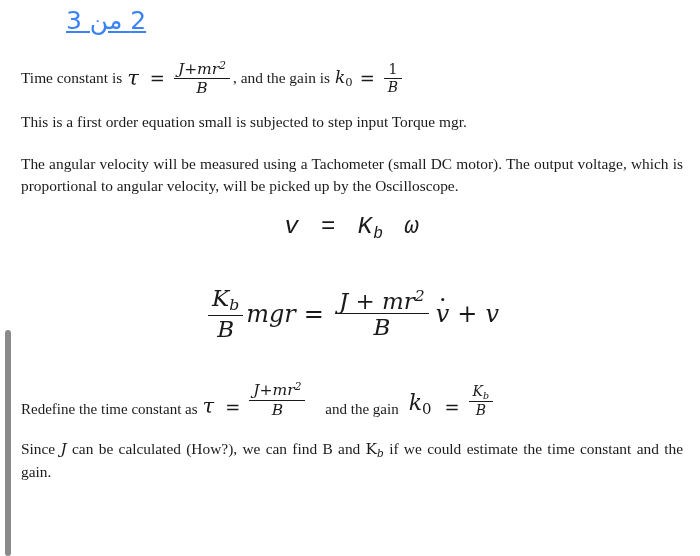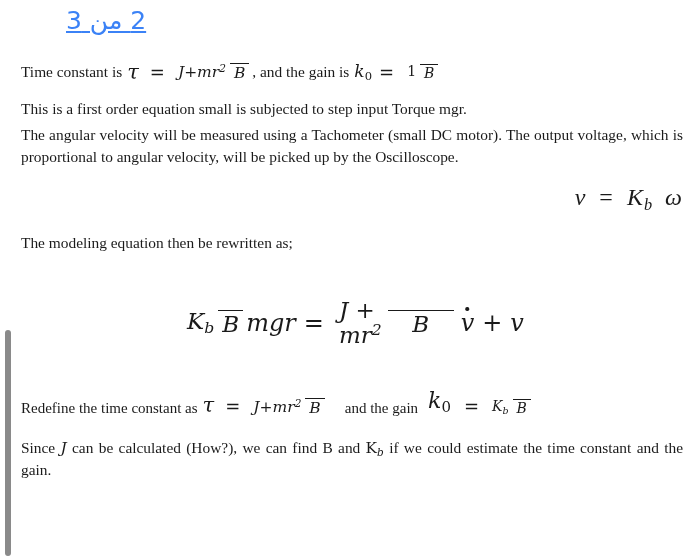--- a/index.html
+++ b/index.html
@@ -73,21 +73,21 @@
     vertical-align: -0.28em;
   }
   sup.sp {
     font-size: 0.68em;
     vertical-align: 0.48em;
   }
 
   
   .frac {
     display: inline-flex;
-    flex-direction: row;
+    flex-direction: column;
     align-items: center;
     vertical-align: middle;
     font-family: "DejaVu Serif", serif;
     font-style: italic;
     line-height: 1.06;
     margin: 0 2px;
   }
   .frac .num { padding: 0 4px 1px 4px; }
   .frac .den {
     padding: 1px 4px 0 4px;
@@ -120,22 +120,22 @@
   .k0 {
     font-family: "DejaVu Serif", serif;
     font-style: italic;
     font-size: 17px;
     margin-left: 3px;
   }
   .frac-sm { font-size: 14px; }
 
   
   .eq-center {
-    text-align: right;
-    font-family: Liberation Serif, serif;
+    text-align: center;
+    font-family: Liberation Mono, monospace;
     font-style: italic;
   }
   .eq-vkw {
     font-size: 24px;
     margin: 16px 0 18px 0;
     letter-spacing: 1px;
   }
   .omega { font-style: italic; }
 
   .eq-main {
@@ -198,31 +198,30 @@
     <span class="k0"><span>k</span><sub class="sb" style="font-style:normal">0</sub></span>
     <span class="eqs">=</span>
     <span class="frac frac-sm">
       <span class="num" style="font-style:normal">1</span>
       <span class="den">B</span>
     </span>
   </div>
 
   <p class="para blk" style="margin-top:14px">This is a first order equation small is subjected to step input Torque mgr.</p>
 
-  <p class="para blk" style="margin-top:4px">The angular velocity will be measured using a Tachometer (small DC motor). The output voltage, which is proportional to angular velocity, will be picked up by the Oscilloscope.</p>
+  <p class="para blk" style="margin-top:20px">The angular velocity will be measured using a Tachometer (small DC motor). The output voltage, which is proportional to angular velocity, will be picked up by the Oscilloscope.</p>
 
 
   <div class="eq-center eq-vkw">
     <span>v</span>
     <span style="font-style:normal;margin:0 6px">=</span>
     <span><span>K</span><sub class="sb">b</sub></span>
     <span class="omega" style="margin-left:5px">ω</span>
   </div>
 
-  <p class="para">The modeling equation then be rewritten as;</p>
 
   <div class="eq-main">
     <span class="frac">
       <span class="num"><span>K</span><sub class="sb">b</sub></span>
       <span class="den">B</span>
     </span>
     <span>mgr</span>
     <span class="op">=</span>
     <span class="frac">
       <span class="num"><span>J + mr</span><sup class="sp">2</sup></span>

